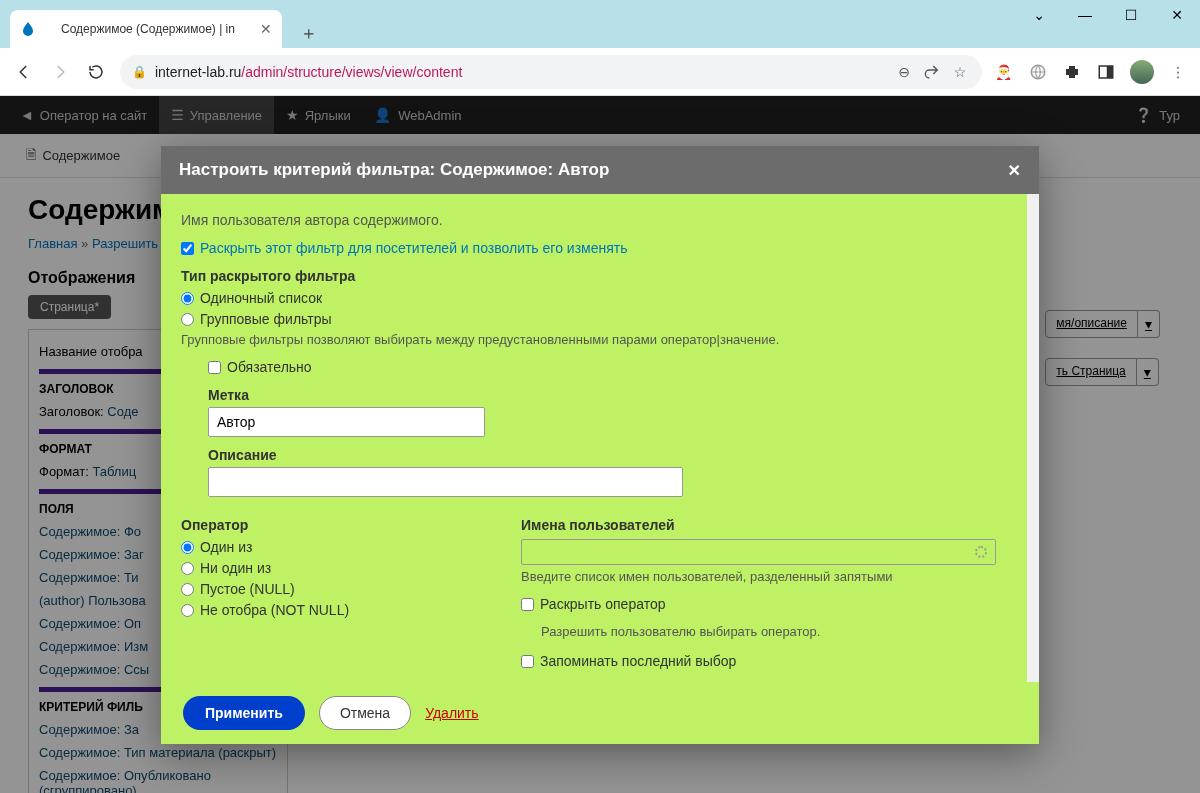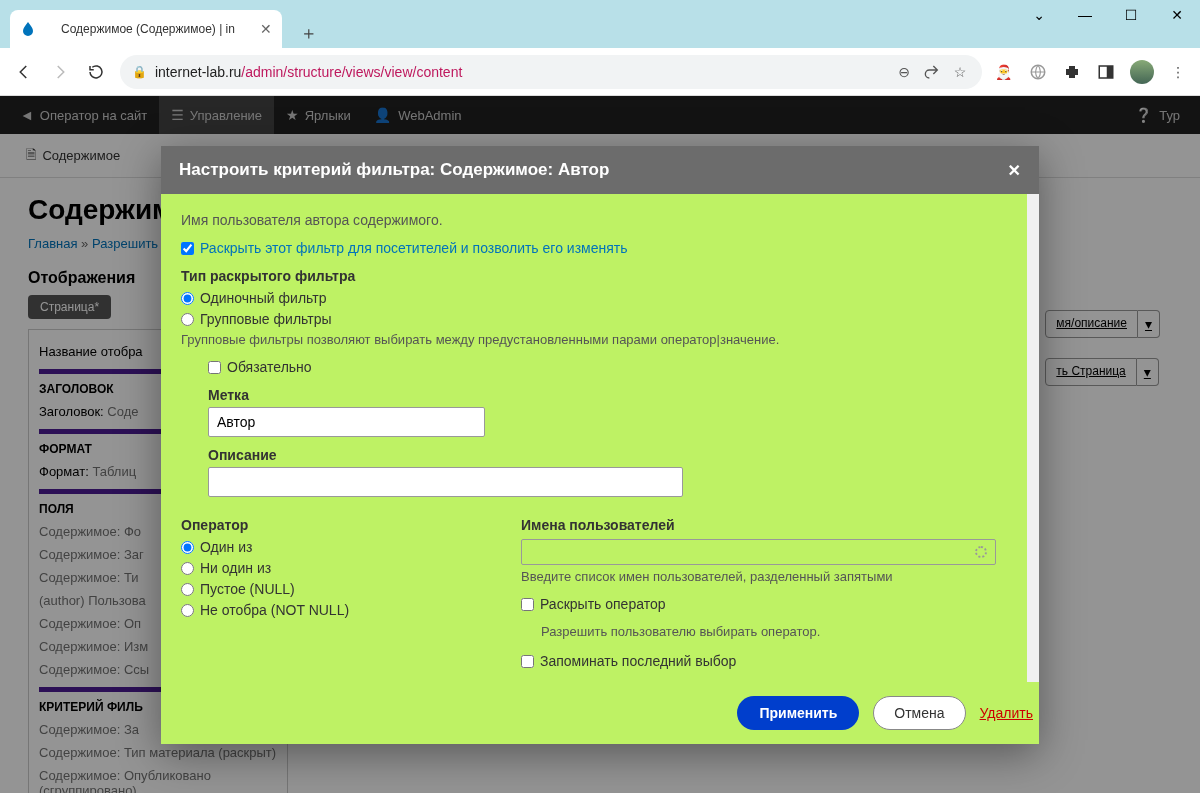--- a/index.html
+++ b/index.html
@@ -40,36 +40,36 @@
 
 
 .page-content { padding: 16px 28px; }
 .page-title { font-size: 28px; font-weight: bold; margin-bottom: 10px; }
 .breadcrumb { font-size: 13px; color: #666; margin-bottom: 18px; }
 .breadcrumb a { color: #0073bb; }
 .section-header { font-size: 16px; font-weight: bold; margin-bottom: 8px; }
 .display-tabs { display: flex; gap: 8px; margin-bottom: 10px; }
 .display-tab { background: #555; color: #fff; padding: 5px 12px; border-radius: 4px; font-size: 12px; }
 .views-row { padding: 4px 0; font-size: 13px; }
-.views-link { color: #737373; }
+.views-link { color: #0c4a6e; }
 .views-section { font-weight: bold; font-size: 12px; text-transform: uppercase; padding: 8px 0 4px; border-top: 5px solid #4c1d95; margin-top: 6px; }
 .views-panel { border: 1px solid #ccc; padding: 10px; width: 260px; }
 .right-buttons { position: absolute; right: 40px; top: 310px; display: flex; flex-direction: column; gap: 20px; text-decoration: underline; }
 .btn-dropdown { border: 1px solid #999; border-radius: 4px 0 0 4px; padding: 5px 10px; font-size: 12px; background: #fff; display: inline-flex; }
 .btn-caret { border: 1px solid #999; border-left: none; border-radius: 0 4px 4px 0; padding: 5px 7px; background: #fff; }
 
 
 .modal-overlay { position: absolute; top: 96px; left: 0; right: 0; bottom: 0; background: rgba(0,0,0,0.42); display: flex; align-items: flex-start; justify-content: center; padding-top: 50px; }
 .modal { width: 878px; background: #bef264; border-radius: 0; box-shadow: 0 10px 40px rgba(0,0,0,0.4); overflow: hidden; }
 .modal-header { background: #6c6c6c; color: #fff; padding: 14px 18px; display: flex; align-items: center; }
 .modal-title { font-size: 17px; font-weight: bold; flex: 1; }
 .modal-close { font-size: 16px; cursor: pointer; font-weight: bold; }
 .modal-body { padding: 18px 20px; max-height: 488px; overflow-y: auto; border-right: 12px solid #f0f0f0; font-size: 14px; color: #333; }
 .modal-body::-webkit-scrollbar { width: 12px; }
-.modal-footer { padding: 14px 6px; display: flex; align-items: center; gap: 14px; justify-content: flex-end; }
+.modal-footer { padding: 14px 22px; display: flex; align-items: center; gap: 14px; }
 
 .form-description { color: #555; margin-bottom: 12px; font-size: 14px; }
 .form-check { display: flex; align-items: center; gap: 6px; margin-bottom: 12px; }
 .form-check input { margin-top: 1px; }
 .form-check label { color: #0073bb; cursor: pointer; }
 .form-section-label { font-weight: bold; margin-bottom: 6px; margin-top: 8px; }
 .form-radio { display: flex; align-items: center; gap: 6px; margin-bottom: 5px; }
 .form-help { color: #555; font-size: 13px; margin: 4px 0 12px; }
 .form-indent { margin-left: 27px; margin-bottom: 10px; }
 .form-label { font-weight: bold; margin-bottom: 4px; display: block; }
@@ -243,21 +243,21 @@
     </div>
     <div class="modal-body">
       <div class="form-description">Имя пользователя автора содержимого.</div>
       <div class="form-check">
         <input type="checkbox" checked="" style="">
         <label style="color:#0073bb;">Раскрыть этот фильтр для посетителей и позволить его изменять</label>
       </div>
       <div class="form-section-label">Тип раскрытого фильтра</div>
       <div class="form-radio">
         <input type="radio" name="ftype" checked="" style="">
-        <label>Одиночный фильтр</label>
+        <label>Одиночный список</label>
       </div>
       <div class="form-radio">
         <input type="radio" name="ftype" style="">
         <label>Групповые фильтры</label>
       </div>
       <div class="form-help">Групповые фильтры позволяют выбирать между предустановленными парами оператор|значение.</div>
 
       <div class="form-indent">
         <div class="form-check">
           <input type="checkbox" style="">

